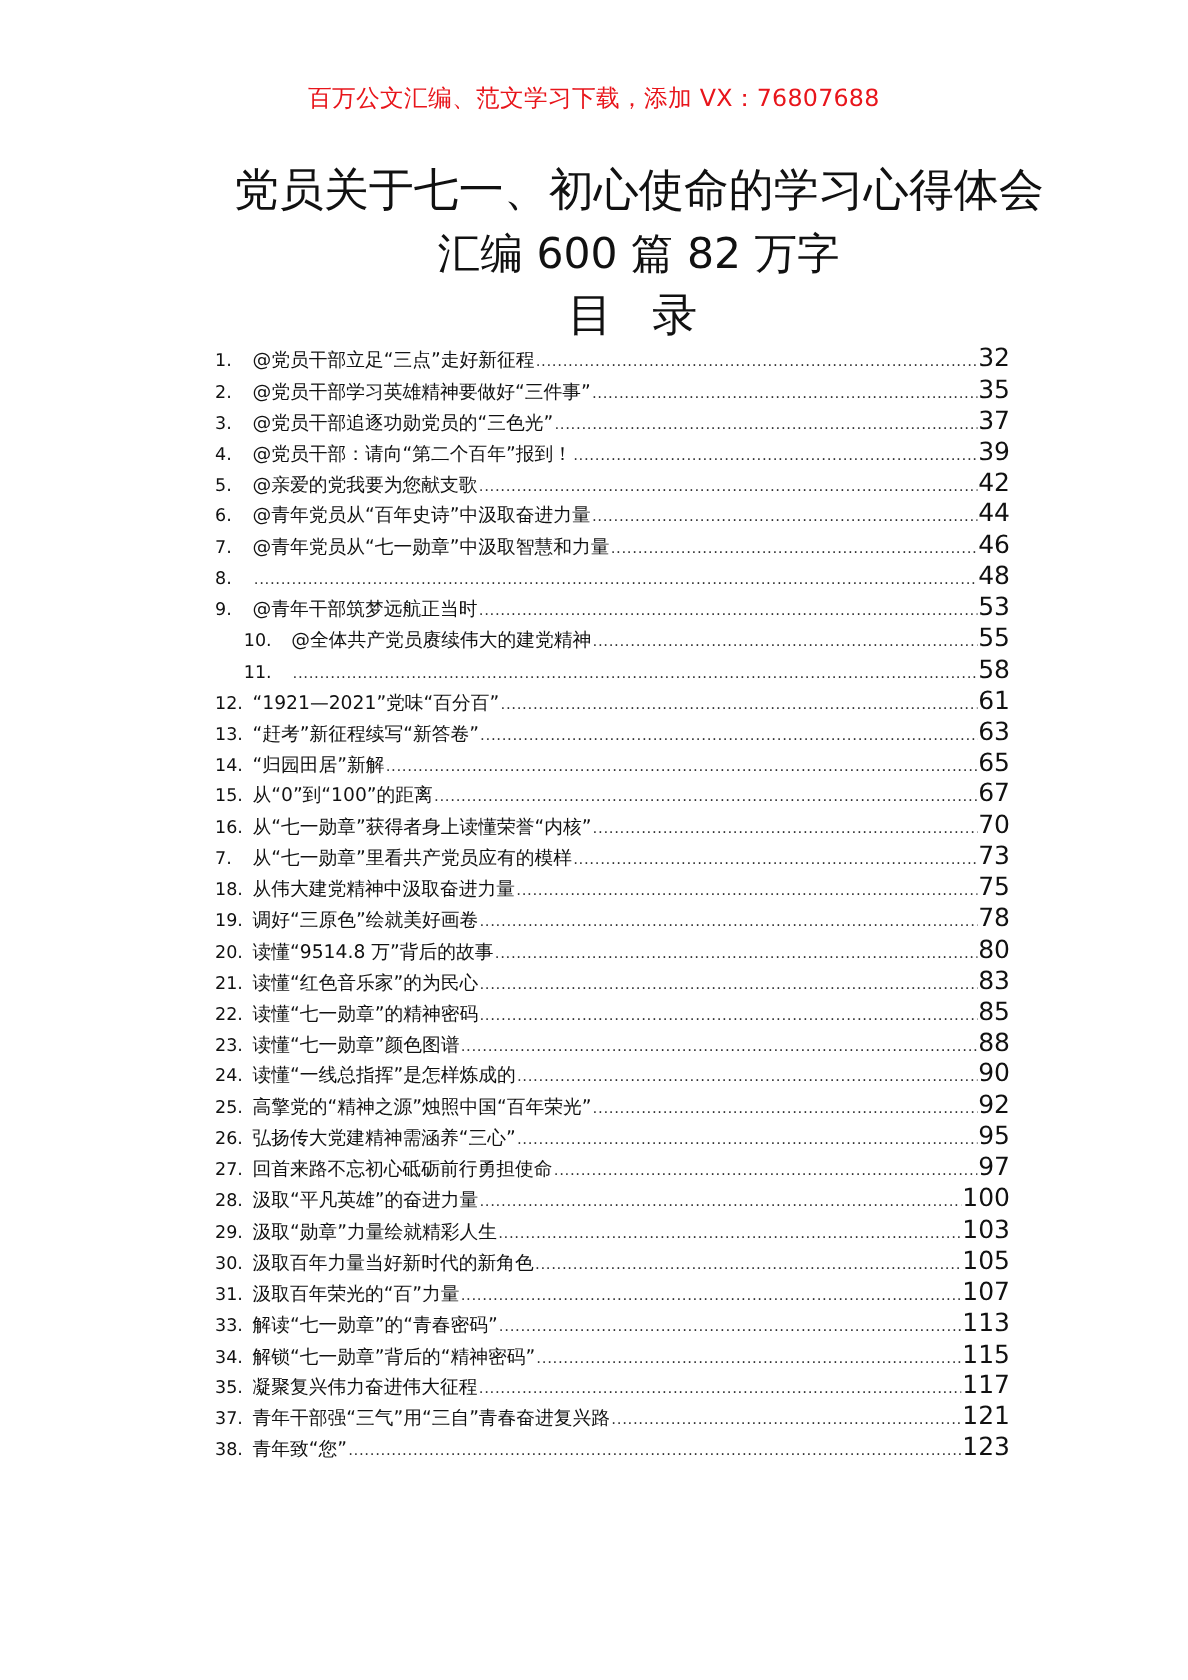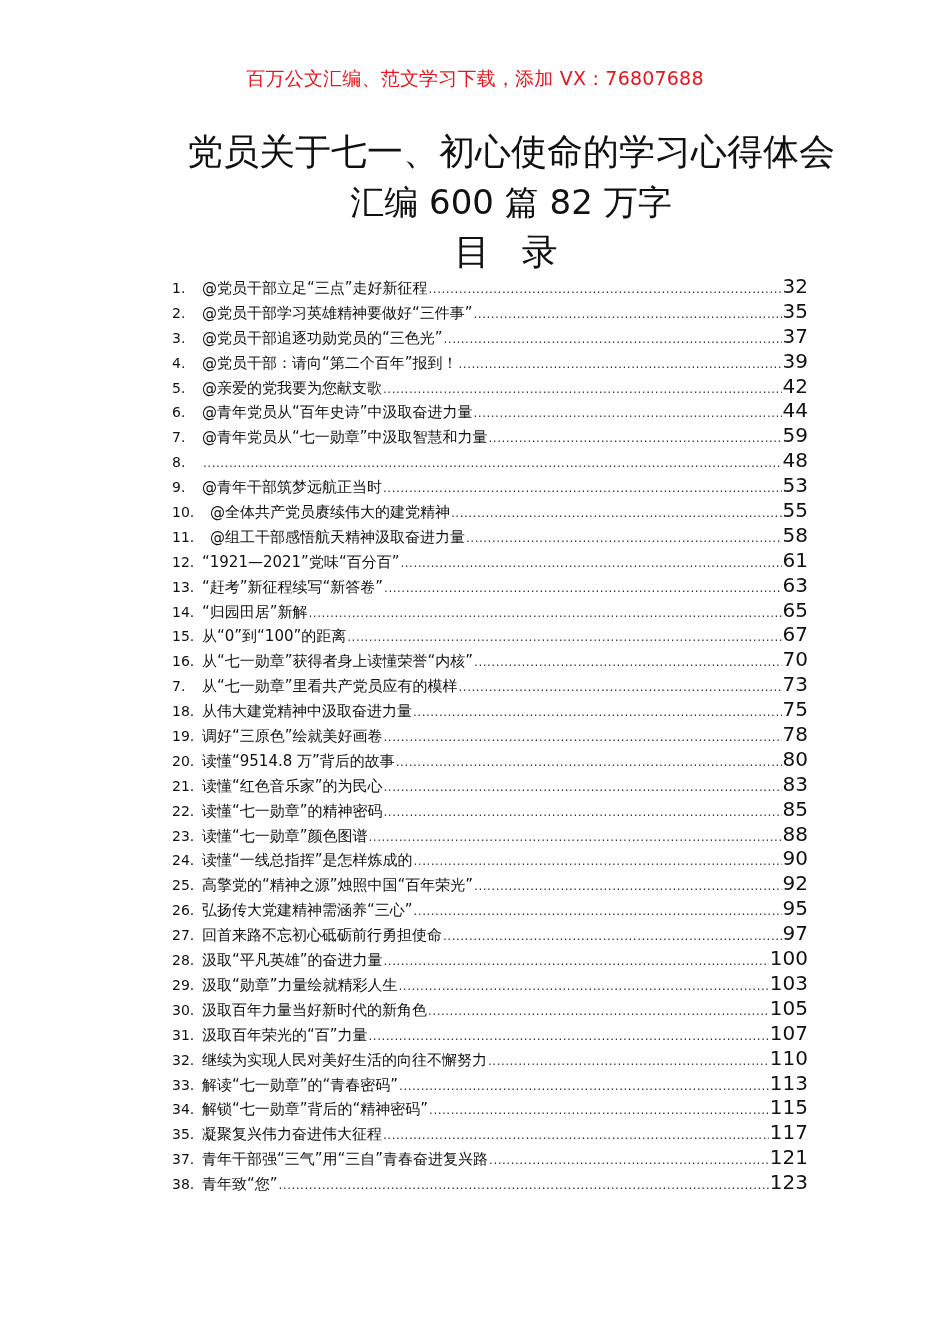--- a/index.html
+++ b/index.html
@@ -66,20 +66,21 @@
       white-space: nowrap;
     }
     .toc-num {
       display: inline-block;
       width: 30px;
       flex: 0 0 auto;
       font-size: 14px;
     }
     .toc-num.wide {
       width: 38px;
+      margin-left: 23px;
     }
     .toc-title {
       flex: 0 0 auto;
     }
     .toc-leader {
       flex: 1 1 auto;
       overflow: hidden;
       margin: 0 1px;
       font-size: 12px;
       letter-spacing: 0.5px;
@@ -137,42 +138,41 @@
   <li class="toc-item">
       <span class="toc-num">6.</span>
       <span class="toc-title">@青年党员从“百年史诗”中汲取奋进力量</span>
       <span class="toc-leader"></span>
       <span class="toc-page">44</span>
     </li>
   <li class="toc-item">
       <span class="toc-num">7.</span>
       <span class="toc-title">@青年党员从“七一勋章”中汲取智慧和力量</span>
       <span class="toc-leader"></span>
-      <span class="toc-page">59</span>
+      <span class="toc-page">46</span>
     </li>
   <li class="toc-item">
       <span class="toc-num">8.</span>
       <span class="toc-leader"></span>
       <span class="toc-page">48</span>
     </li>
   <li class="toc-item">
       <span class="toc-num">9.</span>
       <span class="toc-title">@青年干部筑梦远航正当时</span>
       <span class="toc-leader"></span>
       <span class="toc-page">53</span>
     </li>
   <li class="toc-item">
       <span class="toc-num wide">10.</span>
       <span class="toc-title">@全体共产党员赓续伟大的建党精神</span>
       <span class="toc-leader"></span>
       <span class="toc-page">55</span>
     </li>
   <li class="toc-item">
       <span class="toc-num wide">11.</span>
-      <span class="toc-title">@组工干部感悟航天精神汲取奋进力量</span>
       <span class="toc-leader"></span>
       <span class="toc-page">58</span>
     </li>
   <li class="toc-item">
       <span class="toc-num">12.</span>
       <span class="toc-title">“1921—2021”党味“百分百”</span>
       <span class="toc-leader"></span>
       <span class="toc-page">61</span>
     </li>
   <li class="toc-item">
@@ -281,26 +281,20 @@
       <span class="toc-num">30.</span>
       <span class="toc-title">汲取百年力量当好新时代的新角色</span>
       <span class="toc-leader"></span>
       <span class="toc-page">105</span>
     </li>
   <li class="toc-item">
       <span class="toc-num">31.</span>
       <span class="toc-title">汲取百年荣光的“百”力量</span>
       <span class="toc-leader"></span>
       <span class="toc-page">107</span>
-    </li>
-  <li class="toc-item">
-      <span class="toc-num">32.</span>
-      <span class="toc-title">继续为实现人民对美好生活的向往不懈努力</span>
-      <span class="toc-leader"></span>
-      <span class="toc-page">110</span>
     </li>
   <li class="toc-item">
       <span class="toc-num">33.</span>
       <span class="toc-title">解读“七一勋章”的“青春密码”</span>
       <span class="toc-leader"></span>
       <span class="toc-page">113</span>
     </li>
   <li class="toc-item">
       <span class="toc-num">34.</span>
       <span class="toc-title">解锁“七一勋章”背后的“精神密码”</span>

